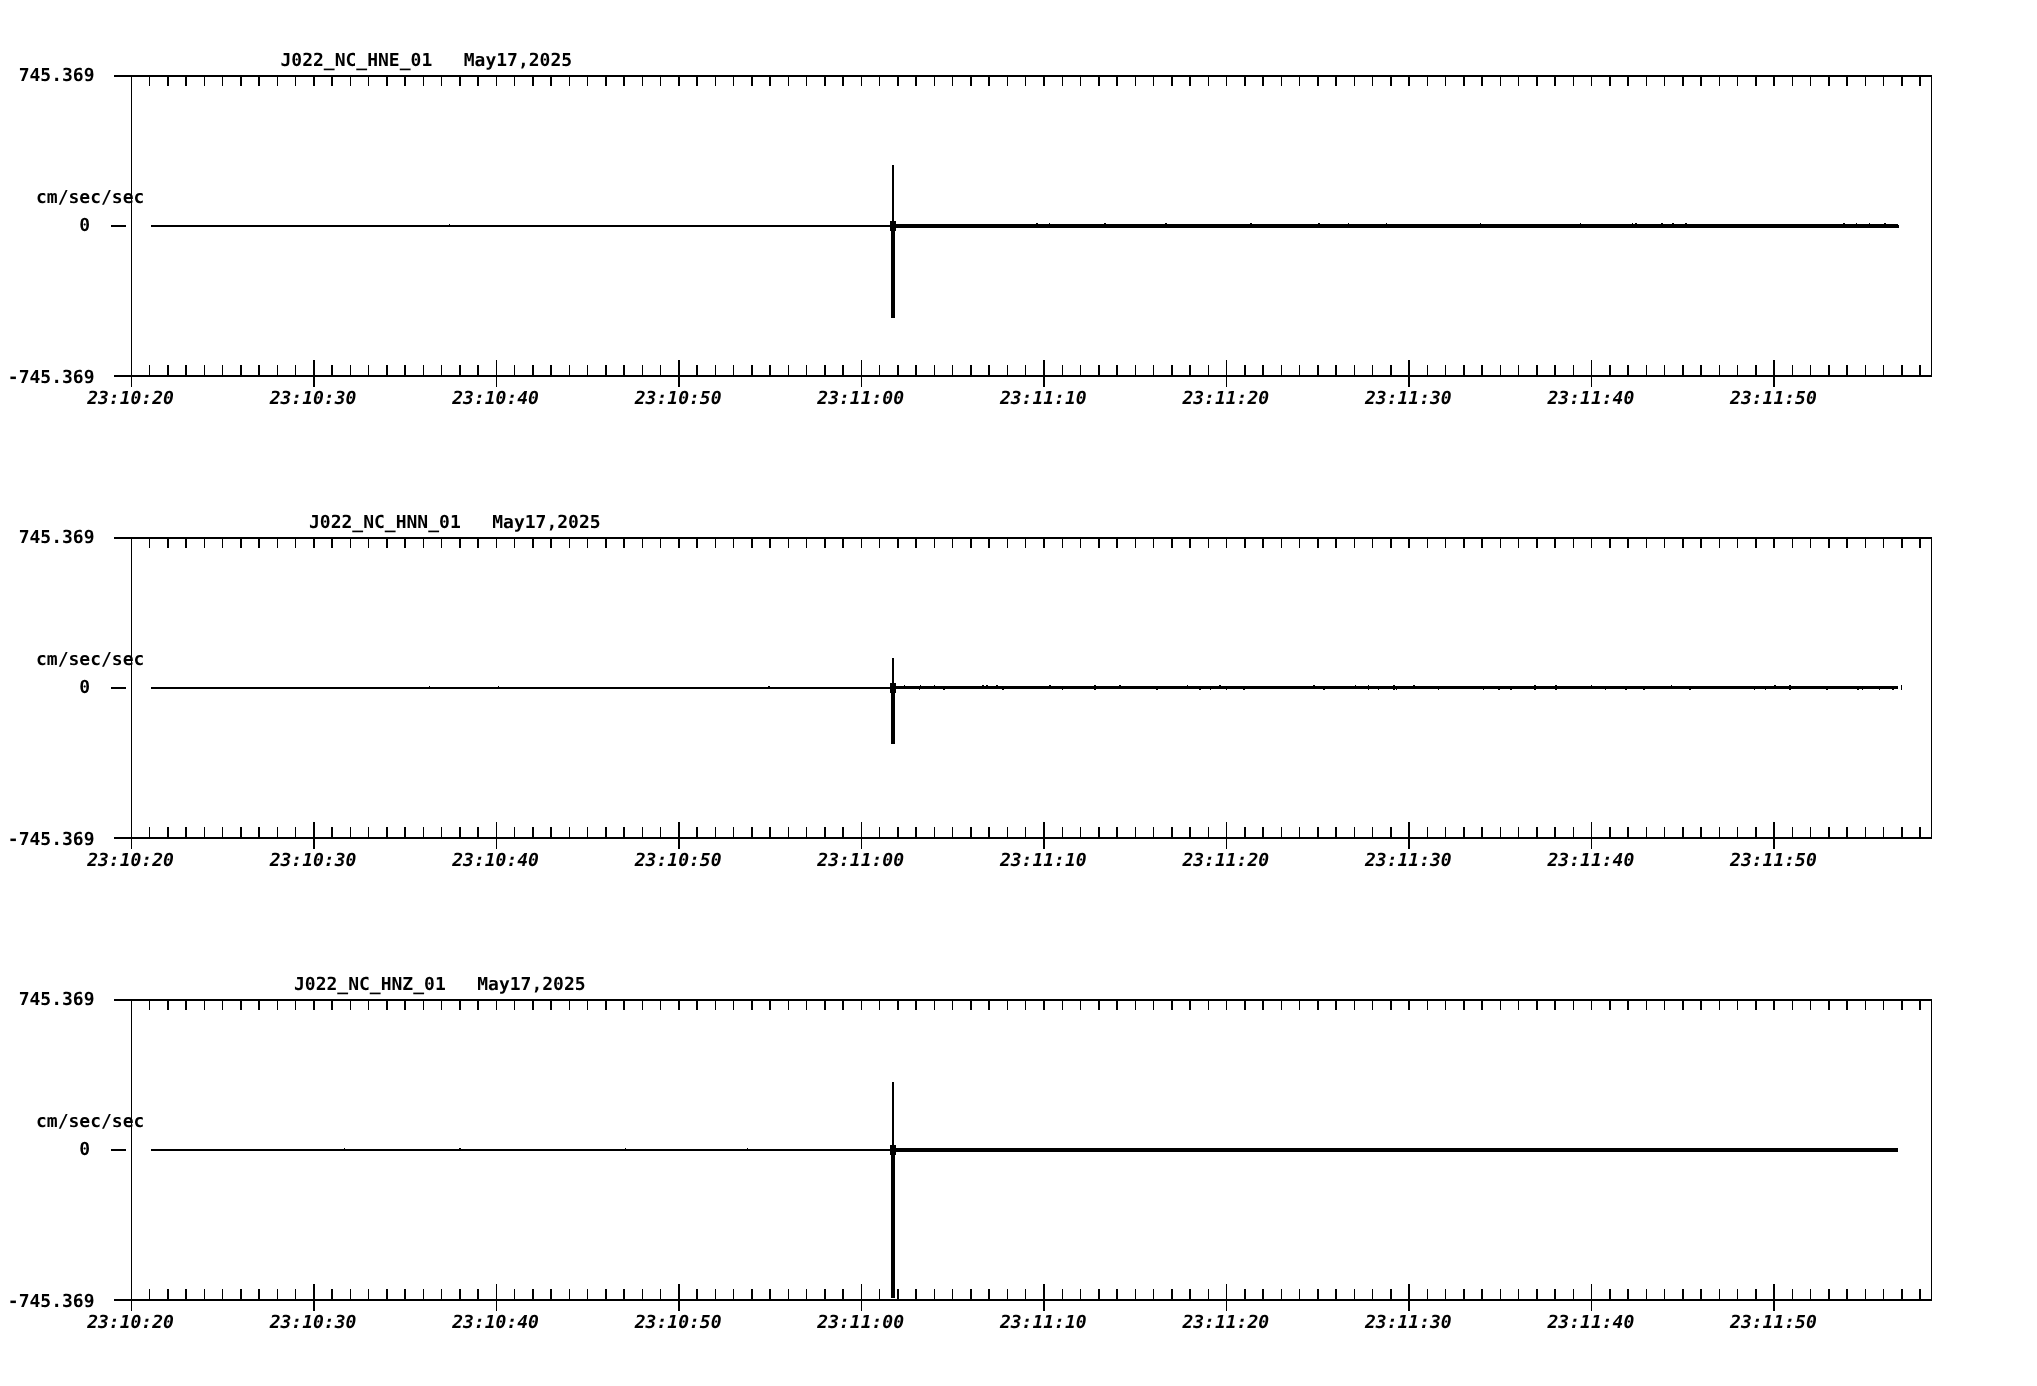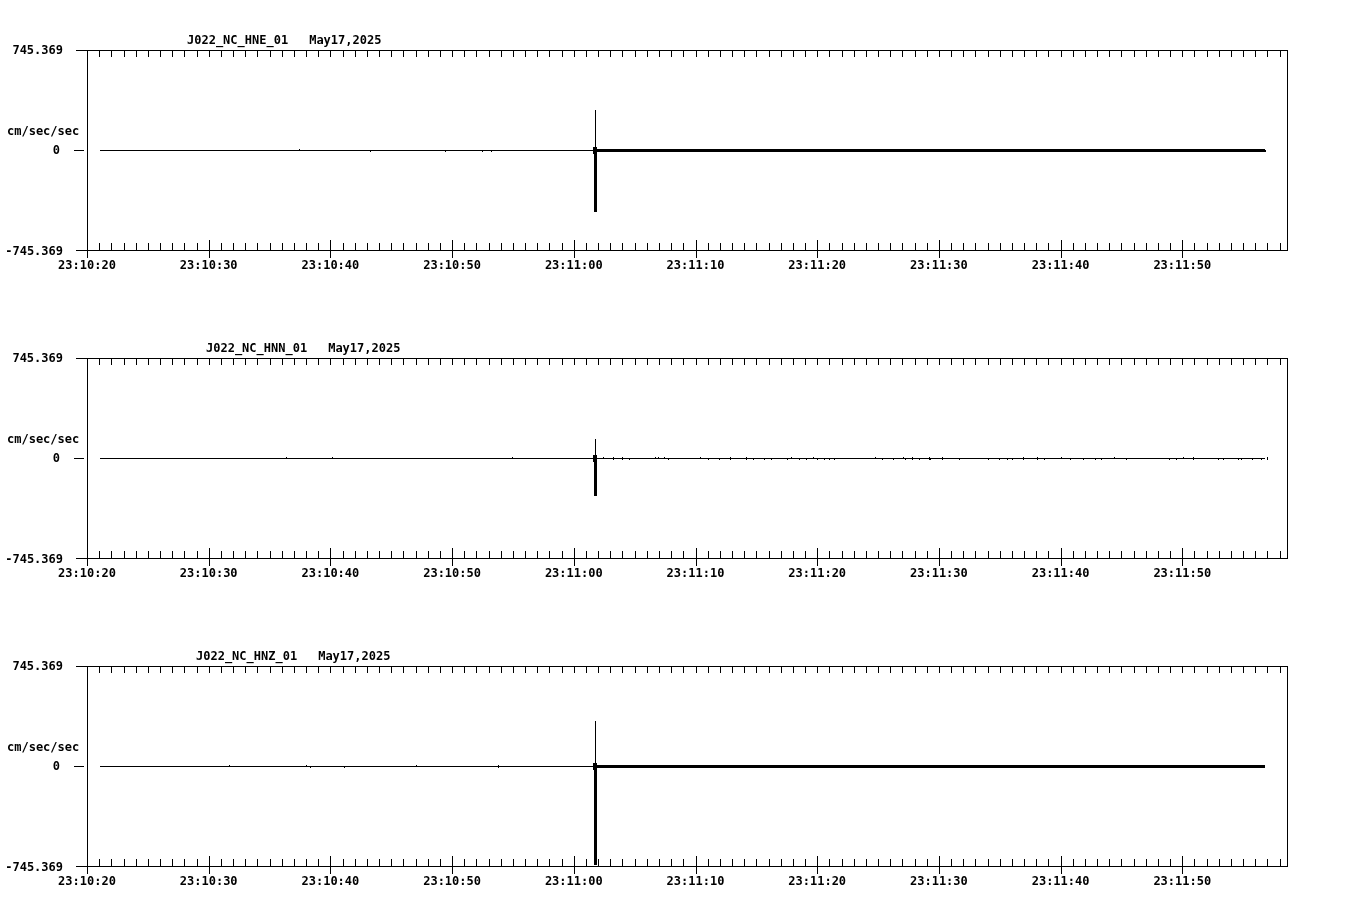--- a/index.html
+++ b/index.html
@@ -11,24 +11,24 @@
     font-weight:bold;
     font-size:12px;
     color:#000000;
     overflow:hidden;
   }
   #plot-svg{position:absolute;left:0;top:0;}
   .lbl{position:absolute;white-space:pre;line-height:14px;}
   .ylab{left:0;text-align:right;}
   .ylab-max,.ylab-min{width:63px;}
   .ylab-zero{width:60px;}
-  .units-lab{left:7px;text-align:left;}
+  .units-lab{left:24px;text-align:left;}
   .title-row{position:absolute;white-space:pre;text-align:right;}
   .title-date{margin-left:21px;}
-  .xlab{position:absolute;width:90px;margin-left:-45px;text-align:center;}
+  .xlab{position:absolute;width:90px;margin-left:-45px;text-align:center;font-style:italic;}
 </style>
 </head>
 <body>
 
 <div id="page">
 
   <svg id="plot-svg" width="1358" height="924" shape-rendering="crispEdges">
       <line x1="76" y1="50.5" x2="1288" y2="50.5" stroke="#000000" stroke-width="1"></line>
       <line x1="76" y1="250.5" x2="1288" y2="250.5" stroke="#000000" stroke-width="1"></line>
       <line x1="87.5" y1="50" x2="87.5" y2="258" stroke="#000000" stroke-width="1"></line>

